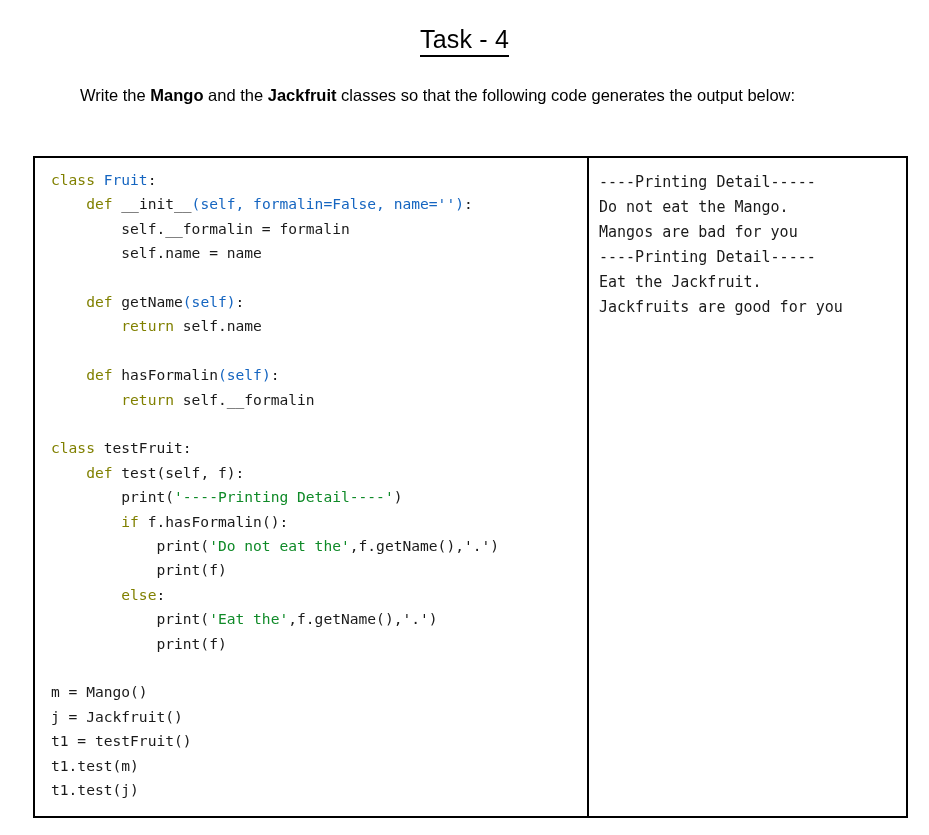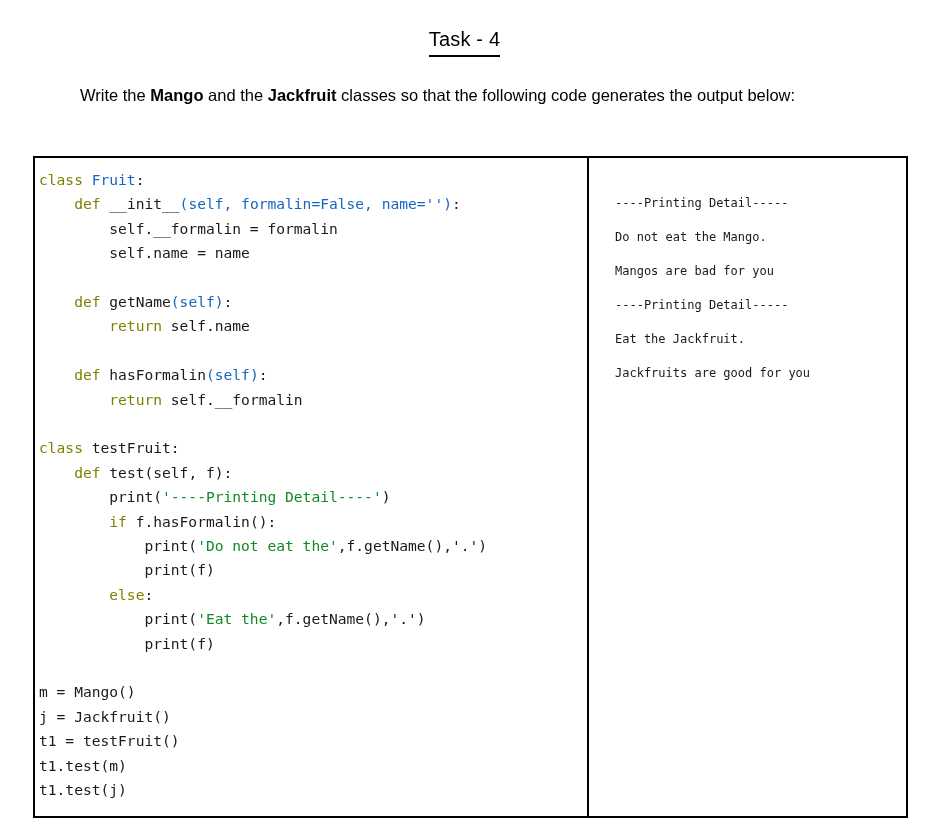--- a/index.html
+++ b/index.html
@@ -18,21 +18,21 @@
 
   
   .title-row {
     text-align: center;
     margin: 0;
     padding-top: 24px;
   }
   .page-title {
     display: inline-block;
     font-family: "Liberation Sans", sans-serif;
-    font-size: 20px;
+    font-size: 25px;
     line-height: 30px;
     font-weight: normal;
     color: #000000;
     border-bottom: 2px solid #000000;
     padding-bottom: 1px;
     letter-spacing: 0.2px;
   }
 
   
   .prompt {
@@ -54,21 +54,21 @@
     height: 662px;
     box-sizing: border-box;
     border: 2px solid #000000;
     display: flex;
     background: #ffffff;
   }
   .pane-code {
     width: 554px;
     box-sizing: border-box;
     border-right: 2px solid #000000;
-    padding: 10px 0 0 4px;
+    padding: 10px 0 0 16px;
     overflow: hidden;
   }
   .pane-output {
     flex: 1;
     box-sizing: border-box;
     padding: 12px 0 0 10px;
     overflow: hidden;
   }
 
   
@@ -93,25 +93,25 @@
     font-size: 14.5px;
     font-weight: bold;
     font-style: italic;
     line-height: 22px;
     color: #000000;
     margin: 0 0 1px 0;
     letter-spacing: -0.2px;
   }
   .out-body {
     font-family: "DejaVu Sans Mono", monospace;
-    font-size: 12px;
-    line-height: 34px;
+    font-size: 15px;
+    line-height: 25px;
     white-space: pre;
     color: #1a1a1a;
-    margin: 16px;
+    margin: 0;
   }
 </style>
 </head>
 <body>
 
 <div class="title-row">
   <span class="page-title">Task - 4</span>
 </div>
 
 <p class="prompt"><span>Write the </span><b>Mango</b><span> and the </span><b>Jackfruit</b><span> classes so that the following code generates the output below:</span></p>

